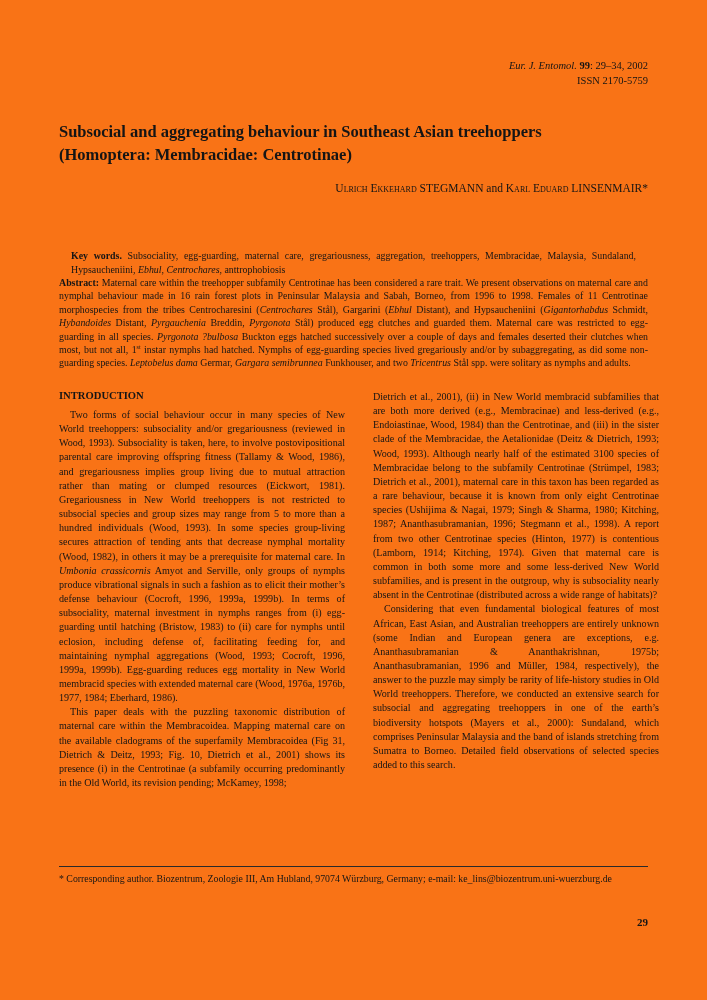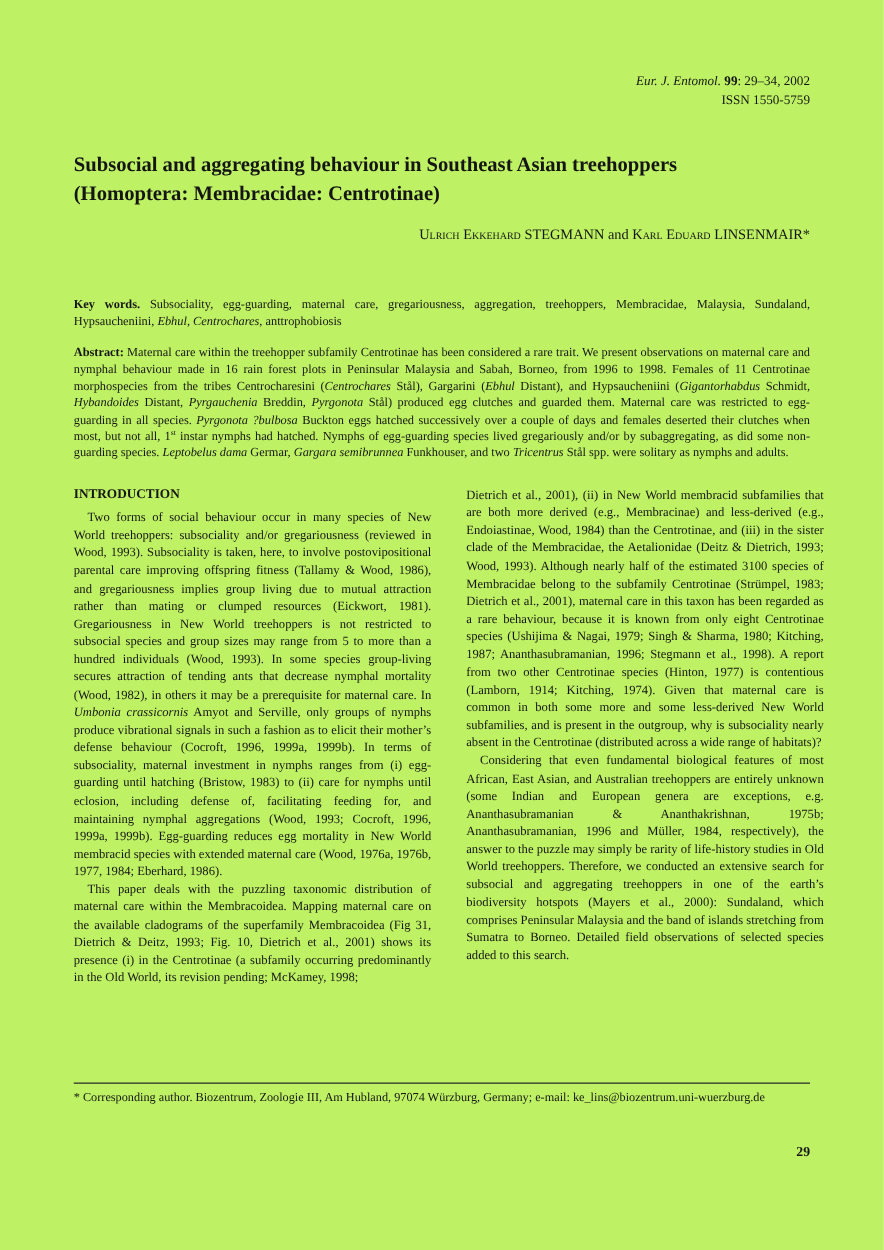--- a/index.html
+++ b/index.html
@@ -11,21 +11,21 @@
     width: 707px;
     height: 1000px;
     overflow: hidden;
     font-family: "Liberation Serif", serif;
     color: #151515;
   }
   .page {
     position: relative;
     width: 707px;
     height: 1000px;
-    background: #bef264;
+    background: #f97316;
   }
   .content {
     position: absolute;
     left: 59px;
     right: 59px;
     top: 0;
     bottom: 0;
   }
   .journal-head {
     position: absolute;
@@ -60,21 +60,21 @@
     left: 0;
     right: 0;
     text-align: center;
     font-size: 10.5px;
   }
   .keywords {
     position: absolute;
     top: 237px;
     left: 0;
     right: 0;
-    margin: 0;
+    margin: 12px;
     font-size: 9.9px;
     line-height: 13.6px;
     text-align: justify;
   }
   .abstract {
     position: absolute;
     top: 276px;
     left: 0;
     right: 0;
     margin: 0;
@@ -135,21 +135,21 @@
   sup { font-size: 0.62em; line-height: 0; }
 </style>
 </head>
 <body>
 
 <div class="page">
   <div class="content">
 
     <div class="journal-head">
       <div class="jh-line"><span class="s-i">Eur. J. Entomol.</span><span> </span><span class="s-b">99</span><span>: 29–34, 2002</span></div>
-      <div class="jh-line">ISSN 1550-5759</div>
+      <div class="jh-line">ISSN 2170-5759</div>
     </div>
 
     <h1 class="title">
       <span class="t-line">Subsocial and aggregating behaviour in Southeast Asian treehoppers</span>
       <span class="t-line">(Homoptera: Membracidae: Centrotinae)</span>
     </h1>
 
     <div class="authors"><span class="s-sc">Ulrich Ekkehard </span><span>STEGMANN</span><span> and </span><span class="s-sc">Karl Eduard </span><span>LINSENMAIR*</span></div>
 
 

